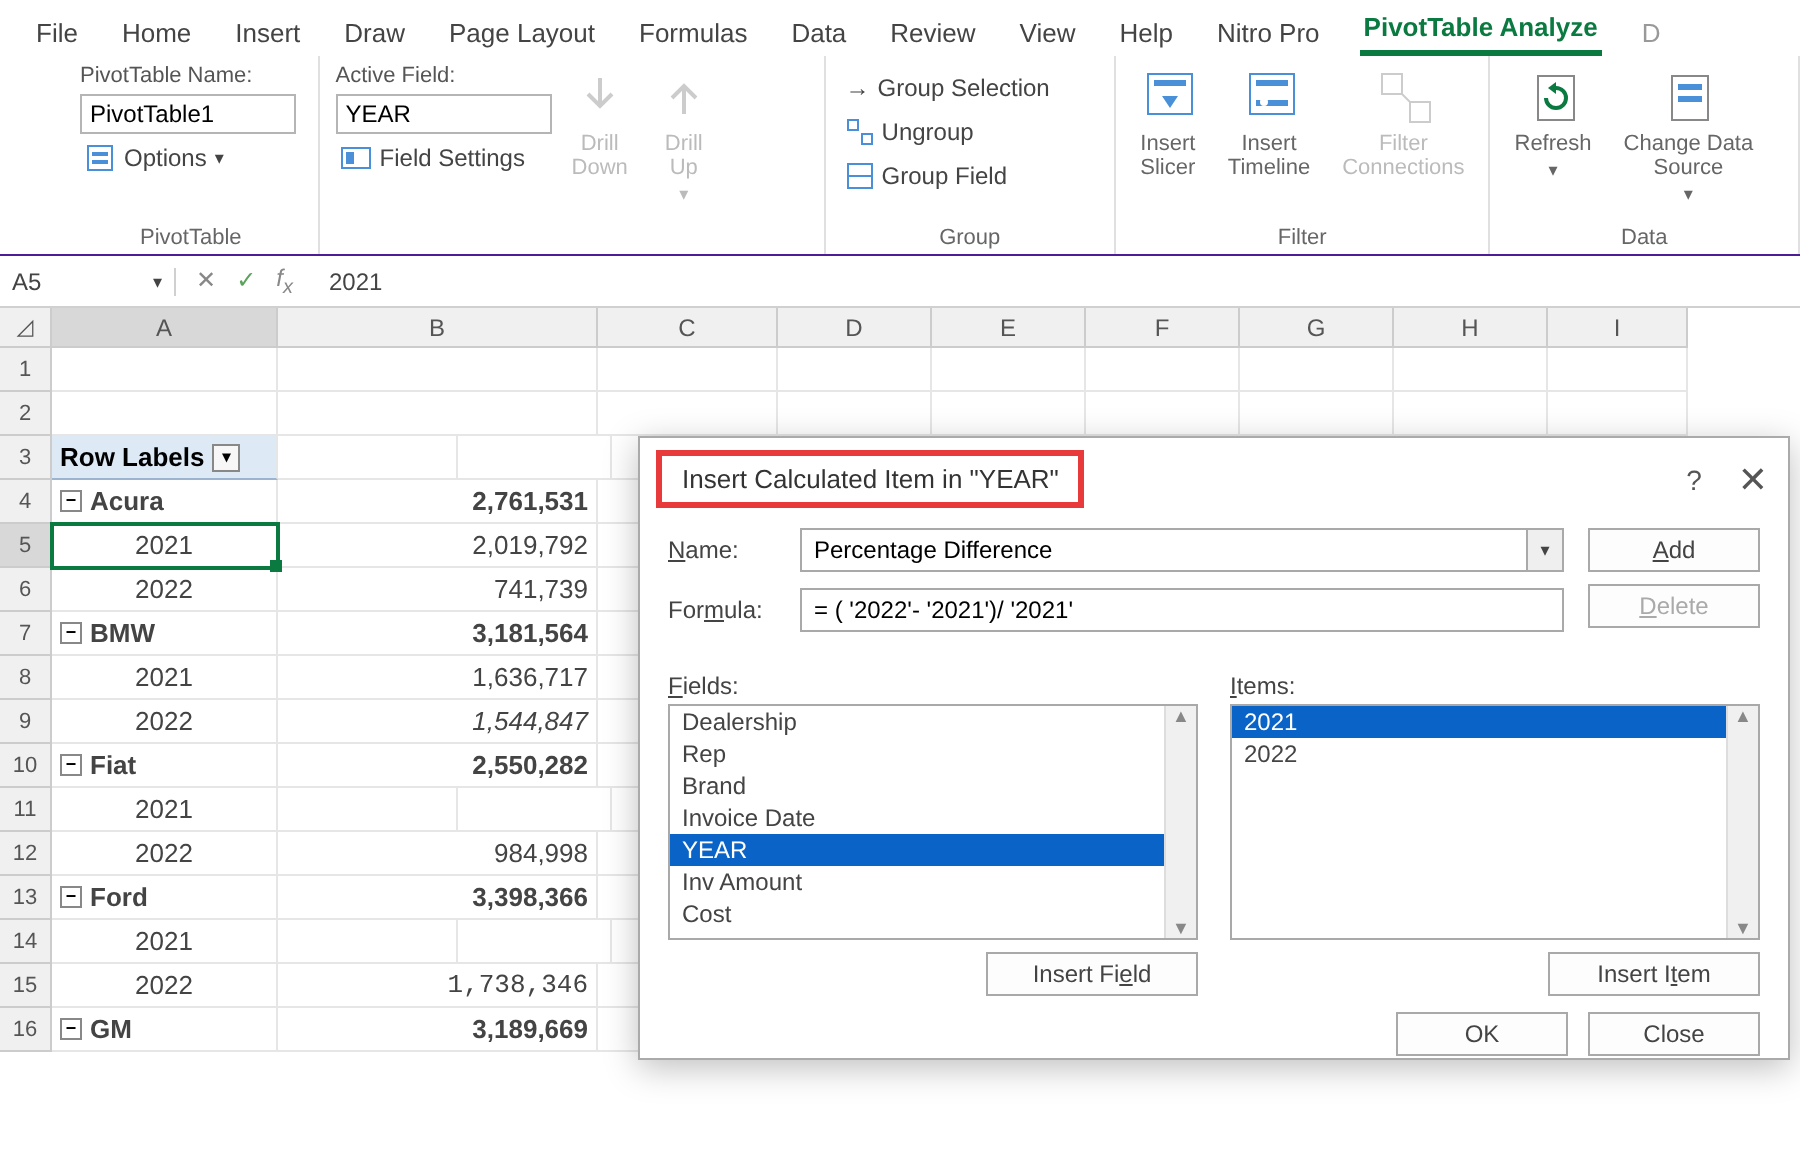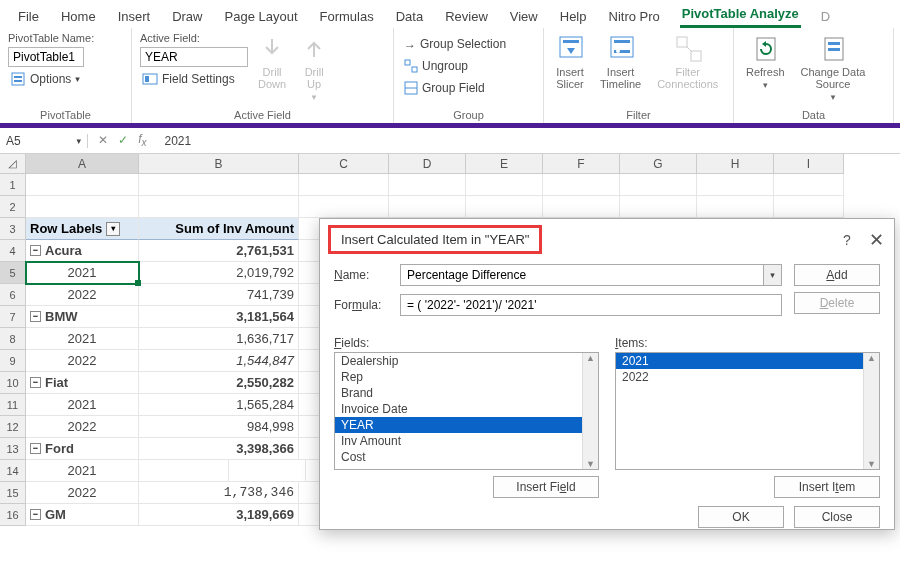--- a/index.html
+++ b/index.html
@@ -5,27 +5,27 @@
 * { box-sizing: border-box; margin: 0; padding: 0; font-family: "Segoe UI", Arial, sans-serif; }
 body { width: 900px; height: 580px; background: #fff; font-size: 12px; color: #444; overflow: hidden; position: relative; }
 
 
 .tabs { display: flex; padding: 4px 16px 0 16px; gap: 18px; font-size: 13px; align-items: flex-end; height: 28px; }
 .tab { padding: 2px 2px 4px 2px; cursor: pointer; }
 .tab.active { color: #0a7a41; border-bottom: 3px solid #0a7a41; font-weight: 600; }
 .tabs .cutoff { color: #999; }
 
 
-.ribbon { display: flex; border-bottom: 5px solid #4c1d95; height: 100px; }
+.ribbon { display: flex; border-bottom: 1px solid #4c1d95; height: 100px; padding-left: 32px; }
 .group { border-right: 1px solid #e0e0e0; padding: 4px 8px 0 8px; display: flex; flex-direction: column; justify-content: space-between; }
 .group-label { text-align: center; font-size: 11px; color: #666; padding-bottom: 2px; }
 .group-body { display: flex; gap: 6px; flex: 1; }
 .vstack { display: flex; flex-direction: column; gap: 2px; }
 .small-label { font-size: 11px; color: #555; }
-.field-input { border: 1px solid #b5b5b5; padding: 2px 4px; font-size: 12px; width: 76px; background: #fff; }
+.field-input { border: 1px solid #b5b5b5; padding: 2px 4px; font-size: 12px; width: 108px; background: #fff; }
 .opt-btn { display: flex; align-items: center; gap: 4px; padding: 1px 2px; font-size: 12px; }
 .drop-caret { font-size: 9px; }
 .big-btn { display: flex; flex-direction: column; align-items: center; gap: 2px; padding: 2px 4px; font-size: 11px; color: #666; }
 .big-btn .icon { width: 28px; height: 30px; display: flex; align-items: center; justify-content: center; }
 .big-btn.disabled { color: #bbb; }
 .hstack { display: flex; gap: 8px; }
 
 
 .formula-bar { display: flex; align-items: center; border-bottom: 1px solid #d0d0d0; height: 26px; }
 .name-box { width: 88px; border-right: 1px solid #d0d0d0; padding: 0 6px; display: flex; align-items: center; gap: 4px; }
@@ -154,21 +154,20 @@
         <span class="icon">
             <svg width="26" height="28">
               <path d="M13 22 v-14 M7 14 l6 -6 l6 6" stroke="#ccc" stroke-width="2" fill="none"></path>
             </svg>
           </span>
         <span style="white-space:pre; text-align:center">Drill
 Up</span>
         <span class="drop-caret">▾</span>
       </div>
     </div>
-    <div class="group-label">Active Field</div>
   </div>
 
   <div class="group" style="width:150px">
     <div class="group-body">
         <div class="vstack" style="gap:6px; padding-top:4px">
       <div class="opt-btn">
             <span>→</span>
             <span>Group Selection</span>
           </div>
       <div class="opt-btn">
@@ -331,21 +330,20 @@
           <div class="cell" style="width: 77px;"></div>
           <div class="cell" style="width: 77px;"></div>
           <div class="cell" style="width: 77px;"></div>
           <div class="cell" style="width: 70px;"></div>
         </div>
         <div class="row">
           <div class="cell hdr-cell" style="width: 113px;">
             <span>Row Labels</span>
             <span class="filter-btn">▾</span>
           </div>
-          <div class="cell hdr-cell right" style="width: 160px;">Sum of Inv Amount</div>
           <div class="cell" style="width: 90px;"></div>
           <div class="cell" style="width: 77px;"></div>
           <div class="cell" style="width: 77px;"></div>
           <div class="cell" style="width: 77px;"></div>
           <div class="cell" style="width: 77px;"></div>
           <div class="cell" style="width: 77px;"></div>
           <div class="cell" style="width: 70px;"></div>
         </div>
         <div class="row">
           <div class="cell bold" style="width: 113px;">
@@ -428,21 +426,20 @@
           <div class="cell" style="width: 90px;"></div>
           <div class="cell" style="width: 77px;"></div>
           <div class="cell" style="width: 77px;"></div>
           <div class="cell" style="width: 77px;"></div>
           <div class="cell" style="width: 77px;"></div>
           <div class="cell" style="width: 77px;"></div>
           <div class="cell" style="width: 70px;"></div>
         </div>
         <div class="row">
           <div class="cell center" style="width: 113px;">2021</div>
-          <div class="cell right" style="width: 160px;">1,565,284</div>
           <div class="cell" style="width: 90px;"></div>
           <div class="cell" style="width: 77px;"></div>
           <div class="cell" style="width: 77px;"></div>
           <div class="cell" style="width: 77px;"></div>
           <div class="cell" style="width: 77px;"></div>
           <div class="cell" style="width: 77px;"></div>
           <div class="cell" style="width: 70px;"></div>
         </div>
         <div class="row">
           <div class="cell center" style="width: 113px;">2022</div>

